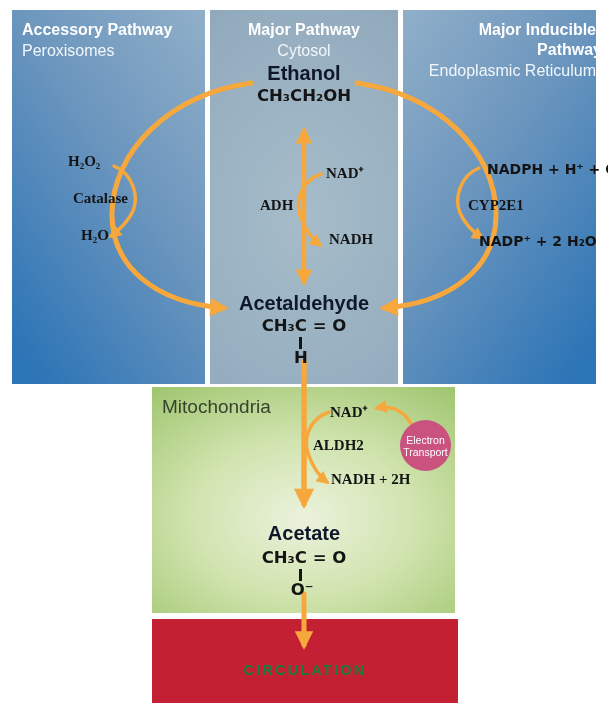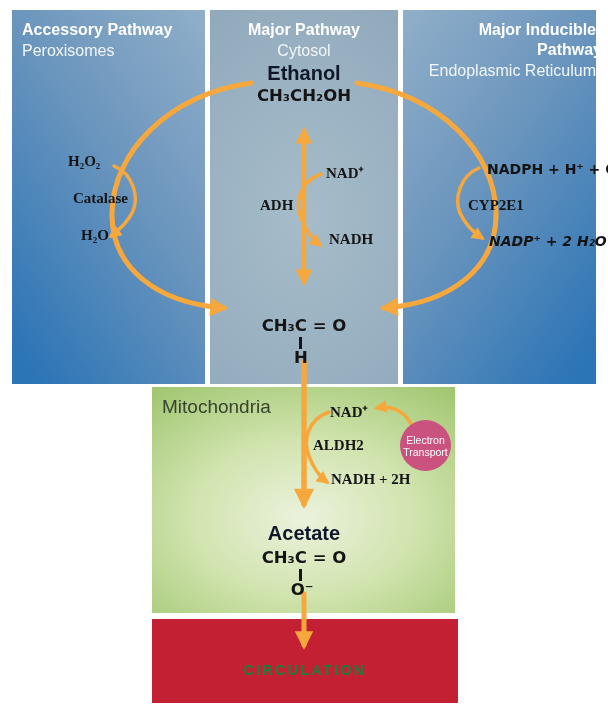--- a/index.html
+++ b/index.html
@@ -70,30 +70,31 @@
   <div class="abs lbl" style="left:73px;top:190px;">Catalase</div>
   <div class="abs lbl" style="left:81px;top:227px;">H₂O</div>
 
   <div class="abs panel-title center" style="left:304px;top:20px;">Major Pathway</div>
   <div class="abs panel-sub center" style="left:304px;top:41px;">Cytosol</div>
   <div class="abs chem-name center" style="left:304px;top:62px;">Ethanol</div>
   <div class="abs chem-formula center" style="left:304px;top:86px;">CH₃CH₂OH</div>
   <div class="abs lbl" style="left:326px;top:162px;">NAD⁺</div>
   <div class="abs lbl" style="left:260px;top:197px;">ADH</div>
   <div class="abs lbl" style="left:329px;top:231px;">NADH</div>
+  <div class="abs chem-name center" style="left:304px;top:292px;">Acetaldehyde</div>
   <div class="abs chem-formula center" style="left:304px;top:316px;">CH₃C = O</div>
   <div class="bond" style="left:299px;top:337px;"></div>
   <div class="abs chem-formula center" style="left:301px;top:348px;">H</div>
 
   <div class="abs panel-title right-al" style="right:20px;top:20px;">Major Inducible</div>
   <div class="abs panel-title right-al" style="right:14px;top:40px;">Pathway</div>
   <div class="abs panel-sub right-al" style="right:20px;top:61px;text-align:center;">Endoplasmic Reticulum</div>
   <div class="abs lbl-sm" style="left:487px;top:161px;">NADPH + H⁺ + O₂</div>
   <div class="abs lbl" style="left:468px;top:197px;">CYP2E1</div>
-  <div class="abs lbl-sm" style="left:489px;top:233px;font-style:italic;">NADP⁺ + 2 H₂O</div>
+  <div class="abs lbl-sm" style="left:479px;top:233px;">NADP⁺ + 2 H₂O</div>
 
   <div class="abs mito-title" style="left:162px;top:396px;">Mitochondria</div>
   <div class="abs lbl" style="left:330px;top:401px;">NAD⁺</div>
   <div class="abs lbl" style="left:313px;top:437px;">ALDH2</div>
   <div class="abs lbl" style="left:331px;top:471px;">NADH + 2H</div>
   <div class="et-circle">
     <span>Electron</span>
     <span>Transport</span>
   </div>
   <div class="abs chem-name center" style="left:304px;top:522px;">Acetate</div>

